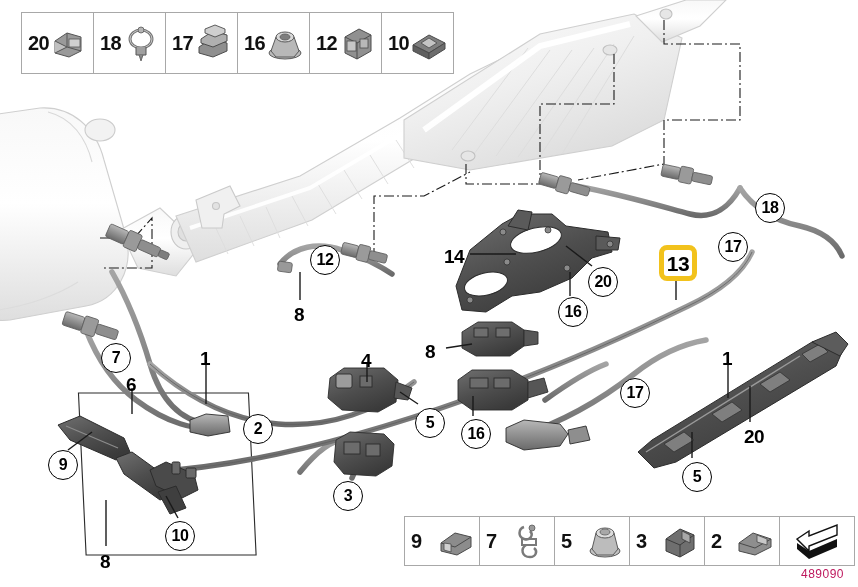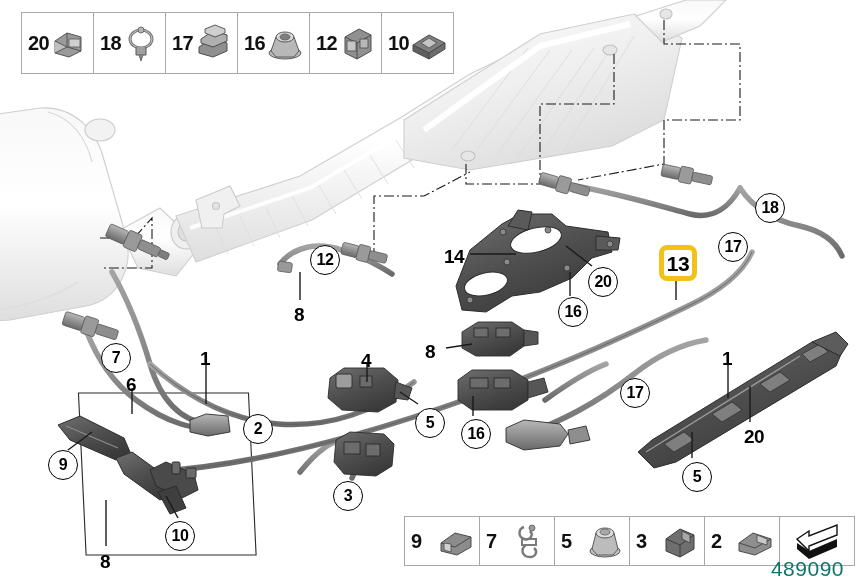--- a/index.html
+++ b/index.html
@@ -102,22 +102,22 @@
     font-size: 21px;
     display: flex;
     align-items: center;
     justify-content: center;
     letter-spacing: -0.5px;
   }
   #drawing-number {
     position: absolute;
     right: 14px;
     bottom: 6px;
-    font-size: 21px;
-    color: #0f766e;
+    font-size: 12px;
+    color: #be185d;
     letter-spacing: 0.5px;
     text-align: center;
   }
 </style>
 </head>
 <body>
 
 <div id="diagram-root">
 
   <svg id="diagram-svg" viewBox="0 0 858 587" xmlns="http://www.w3.org/2000/svg">

